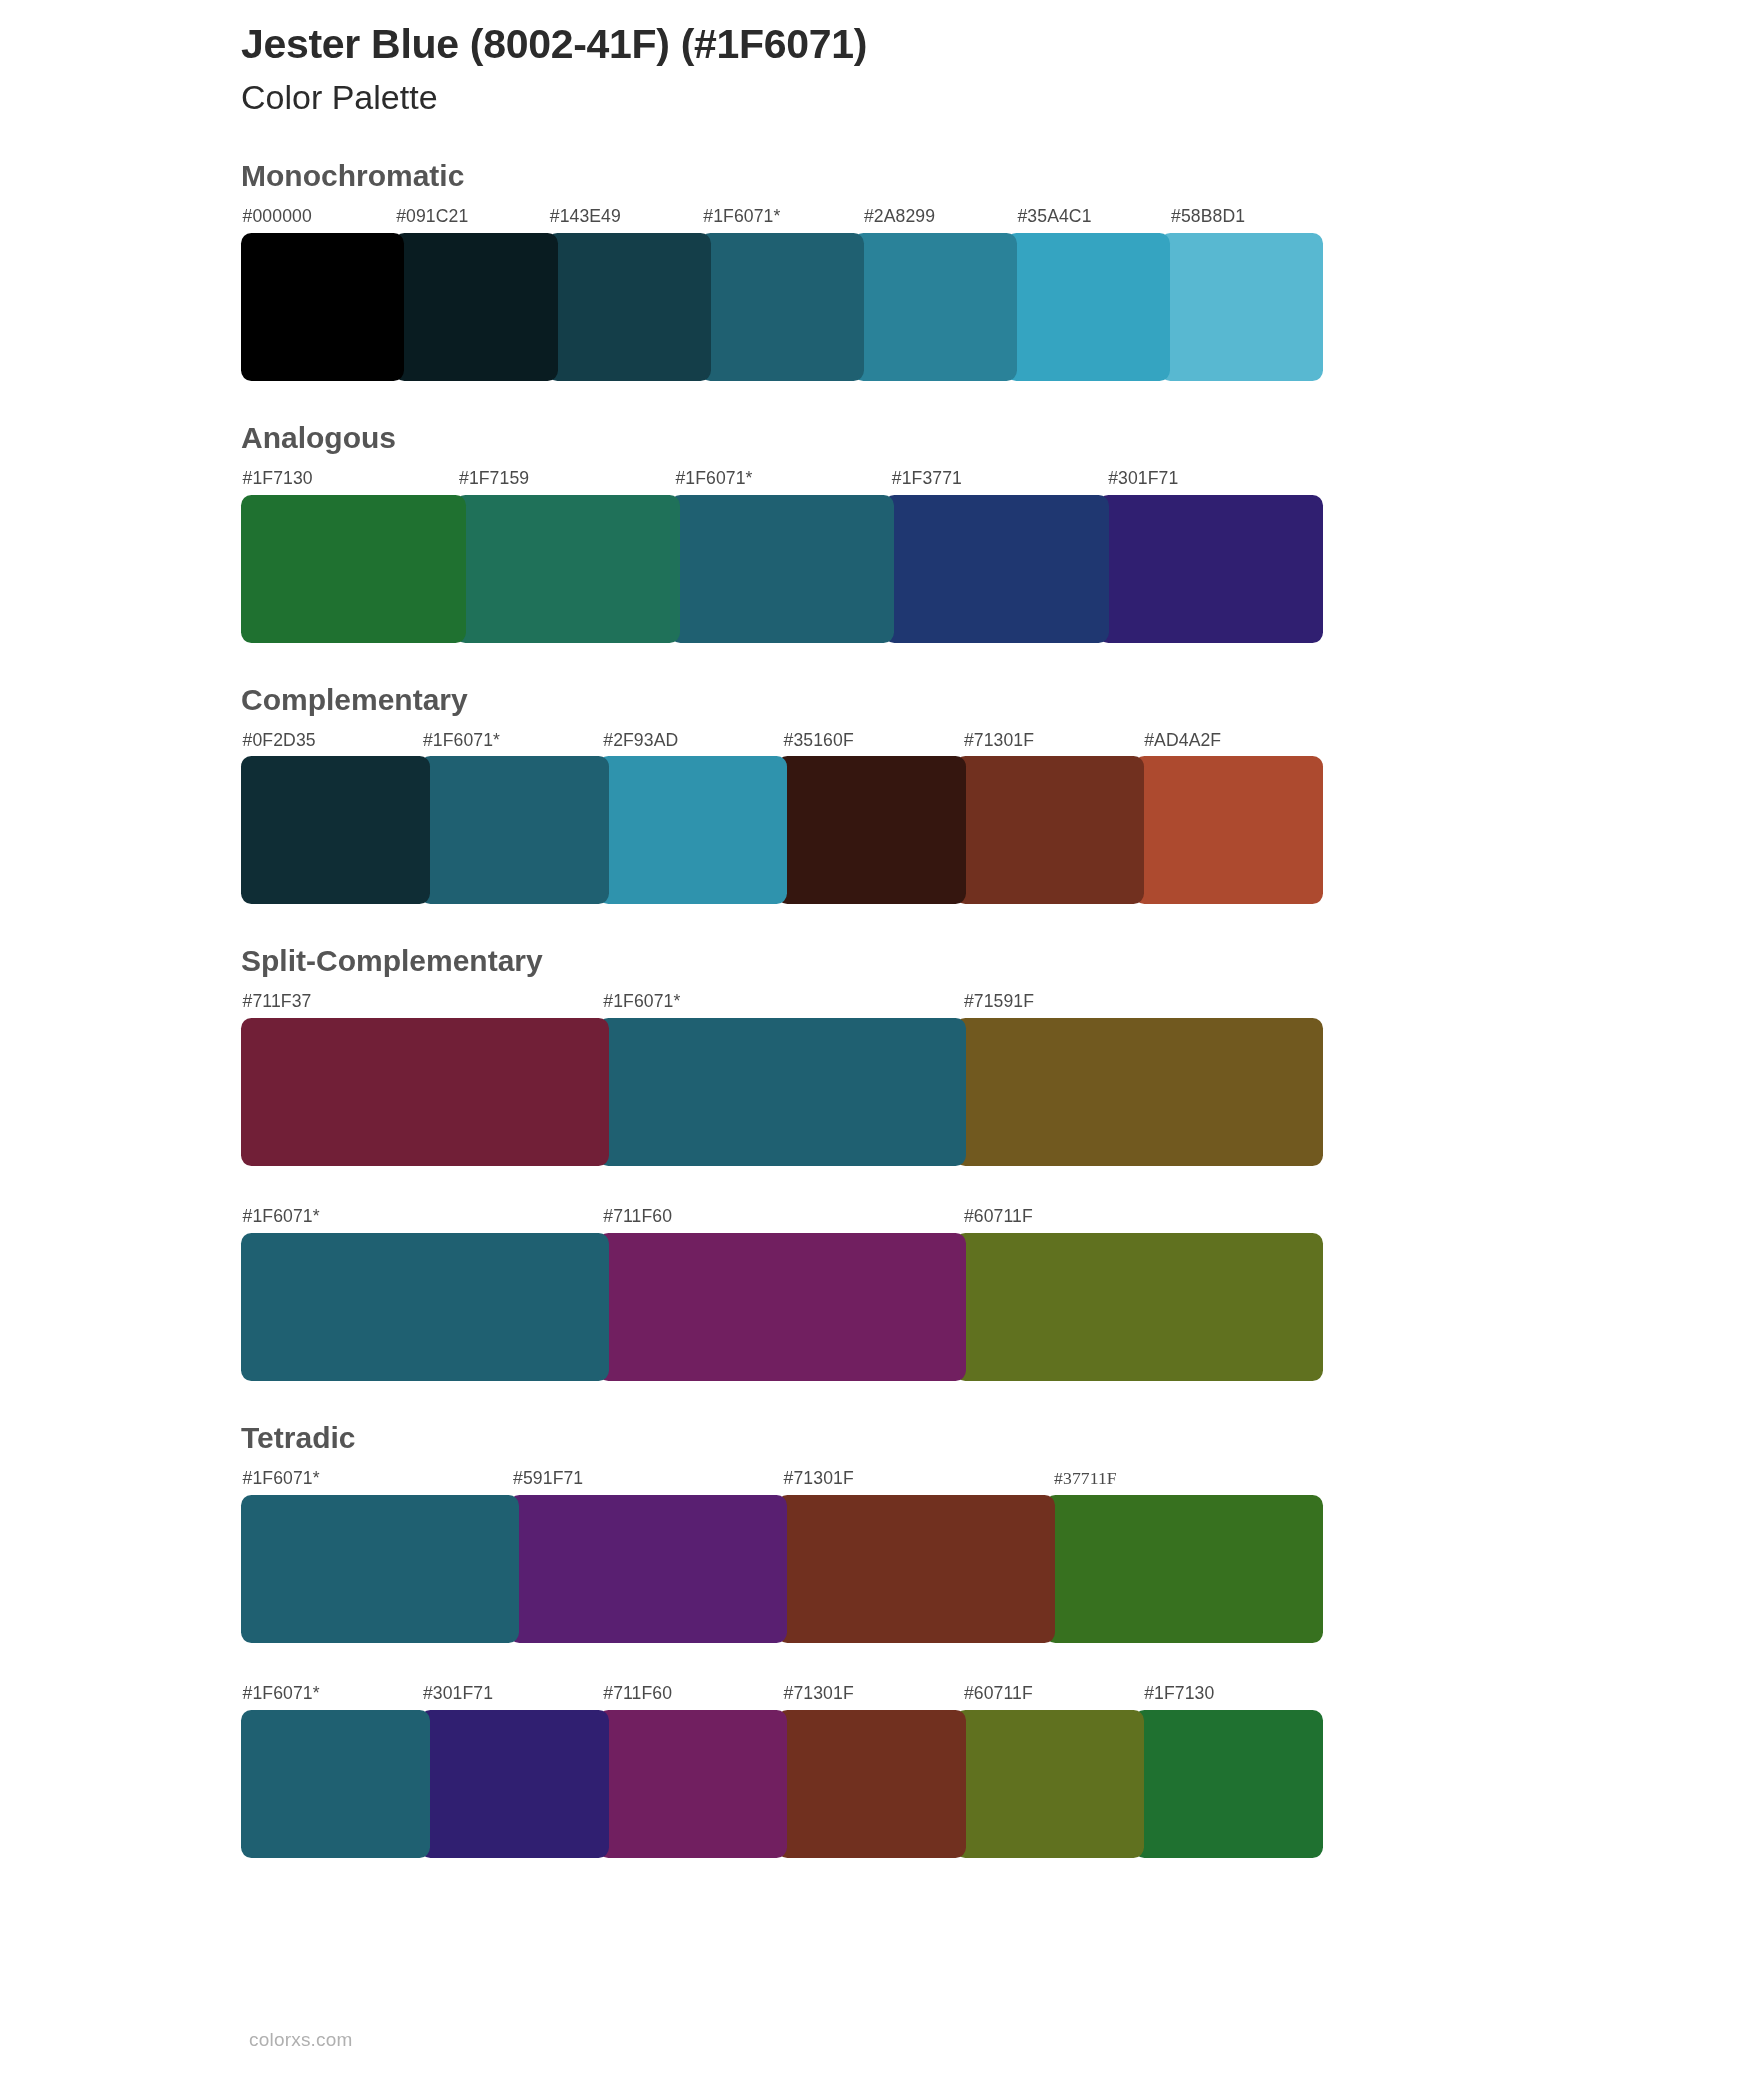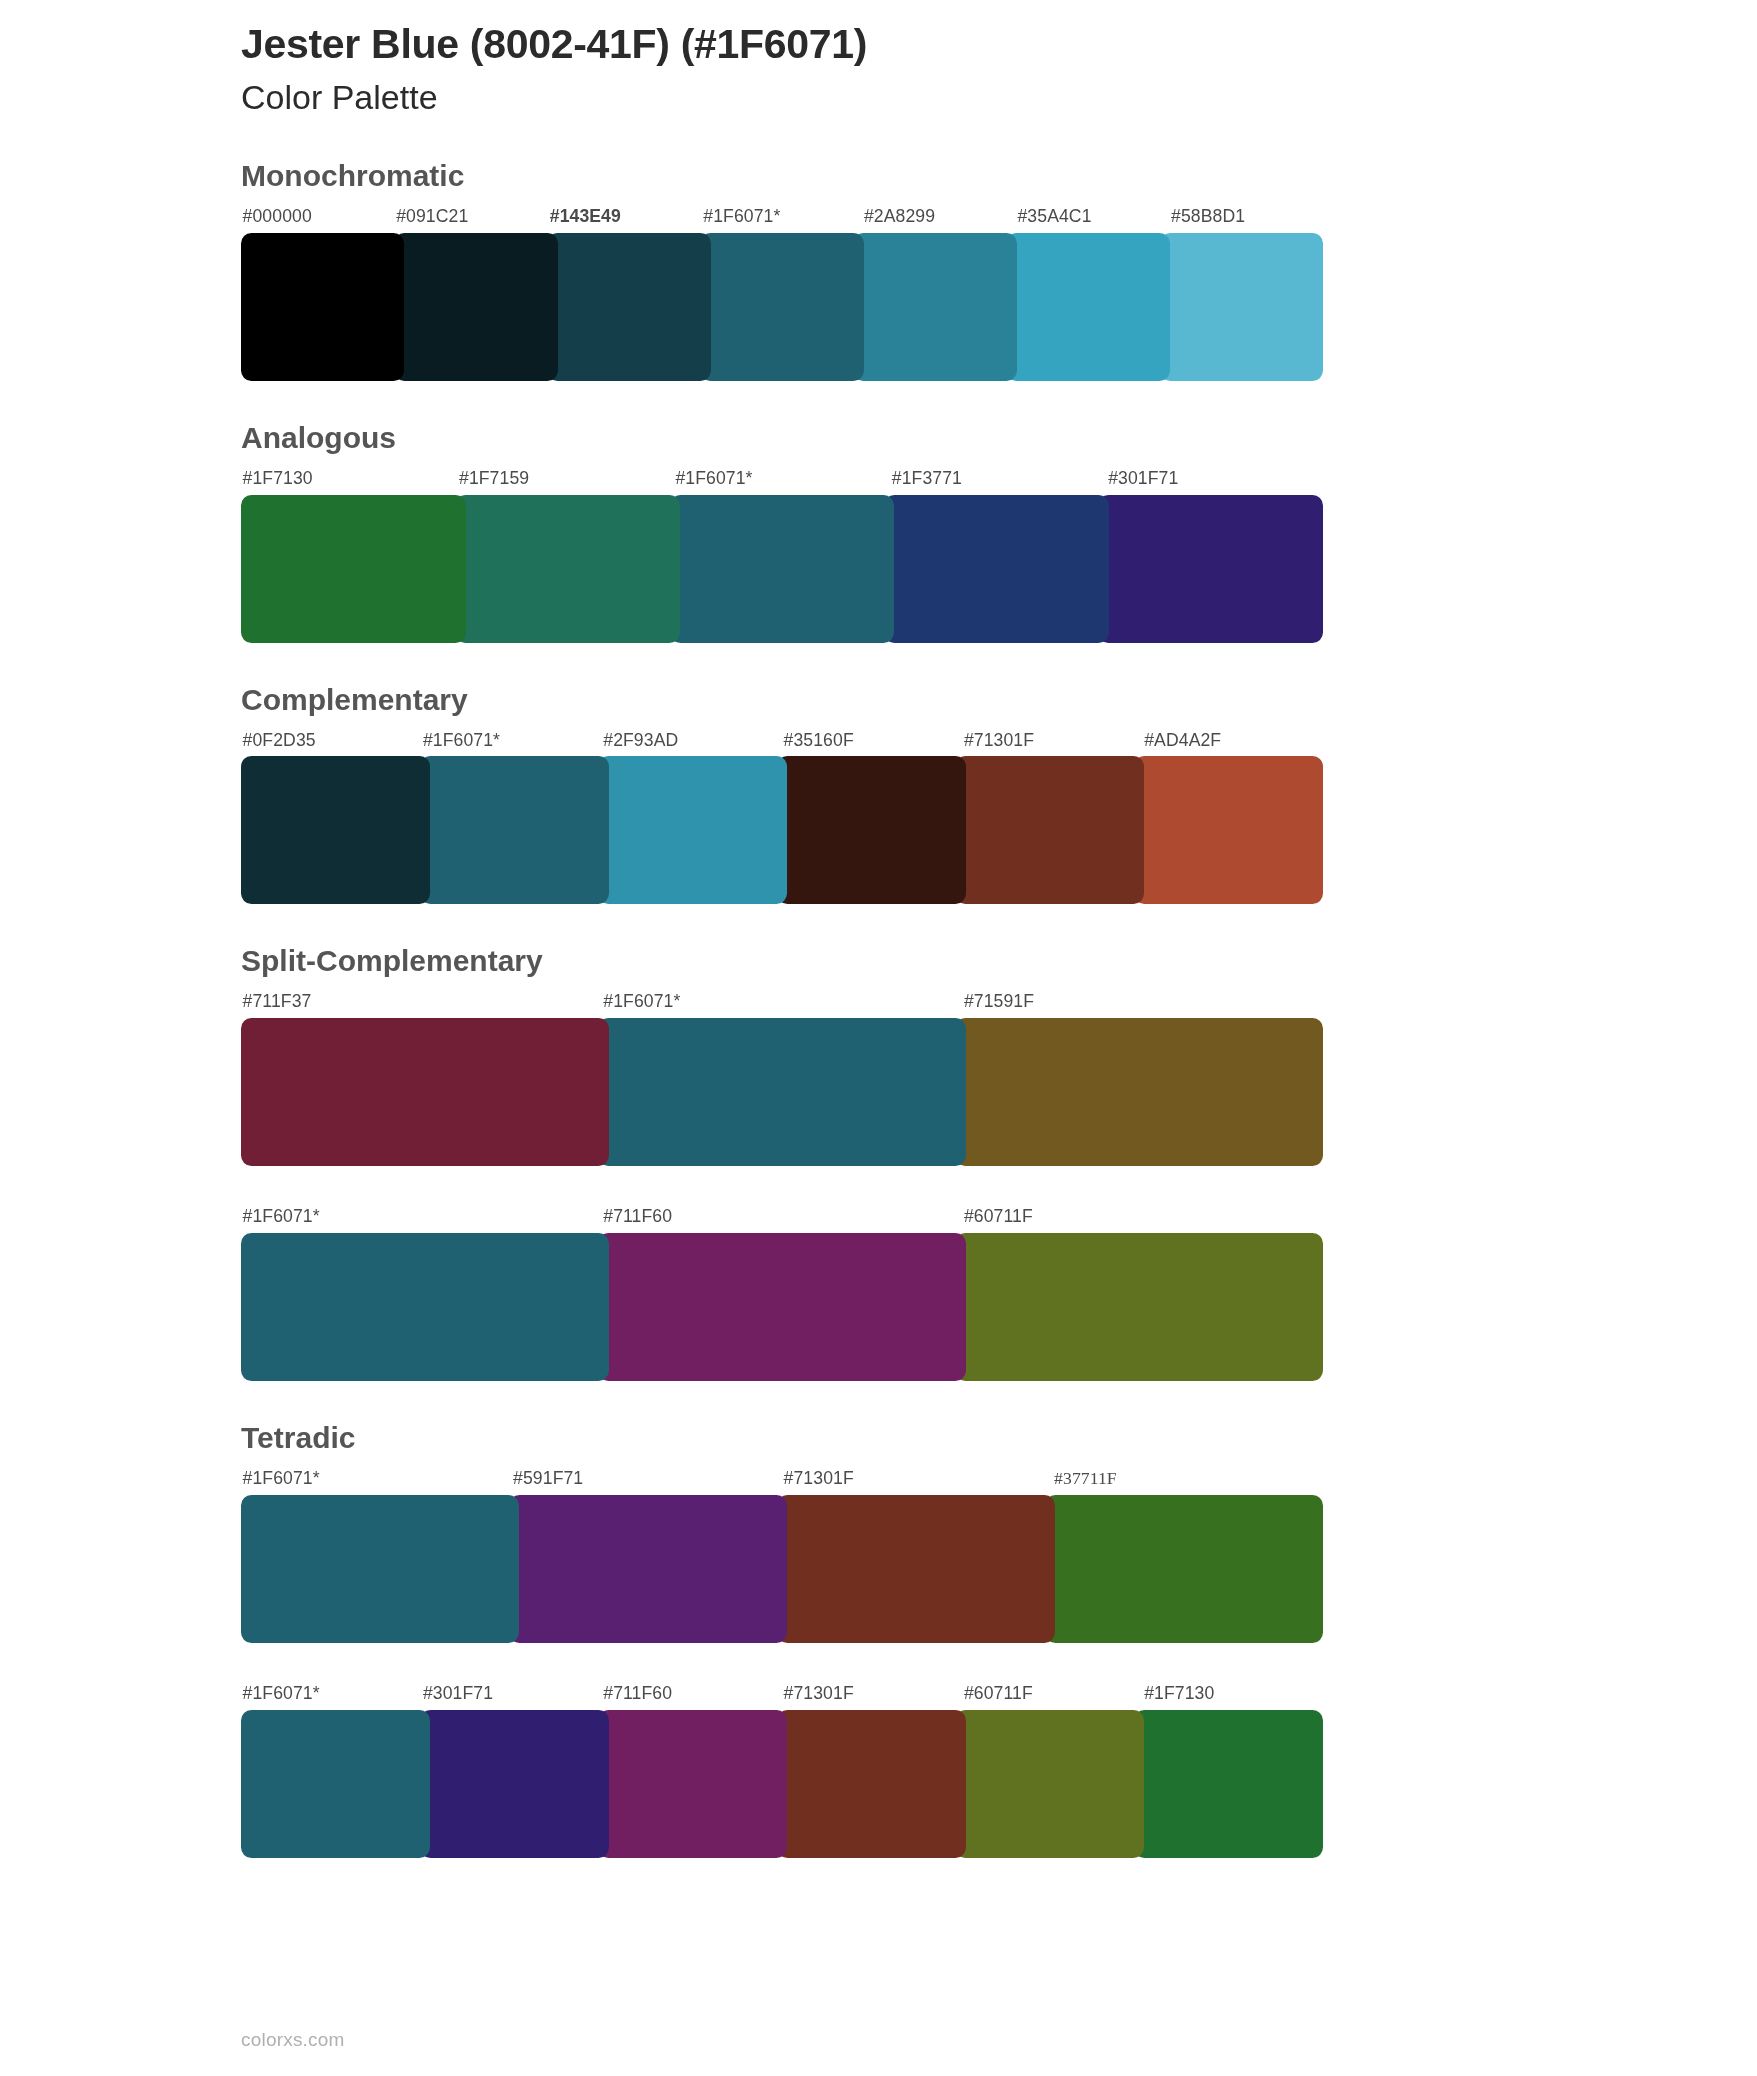--- a/index.html
+++ b/index.html
@@ -96,21 +96,21 @@
   }
 
   
   .section + .section { margin-top: 42px; }
 
   .section .swatches-row { height: 148px; }
 
   
   .footer {
     position: absolute;
-    left: 241px;
+    left: 249px;
     bottom: 26px;
   }
 
   .footer-text {
     font-size: 19px;
     color: #b0b0b0;
     font-weight: normal;
     letter-spacing: 0.2px;
   }
 </style>
@@ -123,21 +123,21 @@
     <h1 class="page-title">Jester Blue (8002-41F) (#1F6071)</h1>
     <h2 class="page-subtitle">Color Palette</h2>
   </div>
 
   <div class="sections">
       <div class="section">
         <div class="section-title">Monochromatic</div>
         <div class="labels-row">
           <div class="swatch-label" style="flex: 1 1 0px;">#000000</div>
           <div class="swatch-label" style="flex: 1 1 0px;">#091C21</div>
-          <div class="swatch-label" style="flex: 1 1 0px; font-weight: bold;">#143E49</div>
+          <div class="swatch-label" style="flex: 1 1 0px;">#143E49</div>
           <div class="swatch-label" style="flex: 1 1 0px;">#1F6071*</div>
           <div class="swatch-label" style="flex: 1 1 0px; margin-left: 7px;">#2A8299</div>
           <div class="swatch-label" style="flex: 1 1 0px;">#35A4C1</div>
           <div class="swatch-label" style="flex: 1 1 0px;">#58B8D1</div>
         </div>
         <div class="swatches-row">
           <div class="swatch" title="#000000" style="flex: 1 1 0px; background: rgb(0, 0, 0); z-index: 7;"></div>
           <div class="swatch" title="#091C21" style="flex: 1 1 0px; background: rgb(9, 28, 33); z-index: 6; margin-left: -10.4px;"></div>
           <div class="swatch" title="#143E49" style="flex: 1 1 0px; background: rgb(20, 62, 73); z-index: 5; margin-left: -10.4px;"></div>
           <div class="swatch" title="#1F6071*" style="flex: 1 1 0px; background: rgb(31, 96, 113); z-index: 4; margin-left: -10.4px;"></div>

